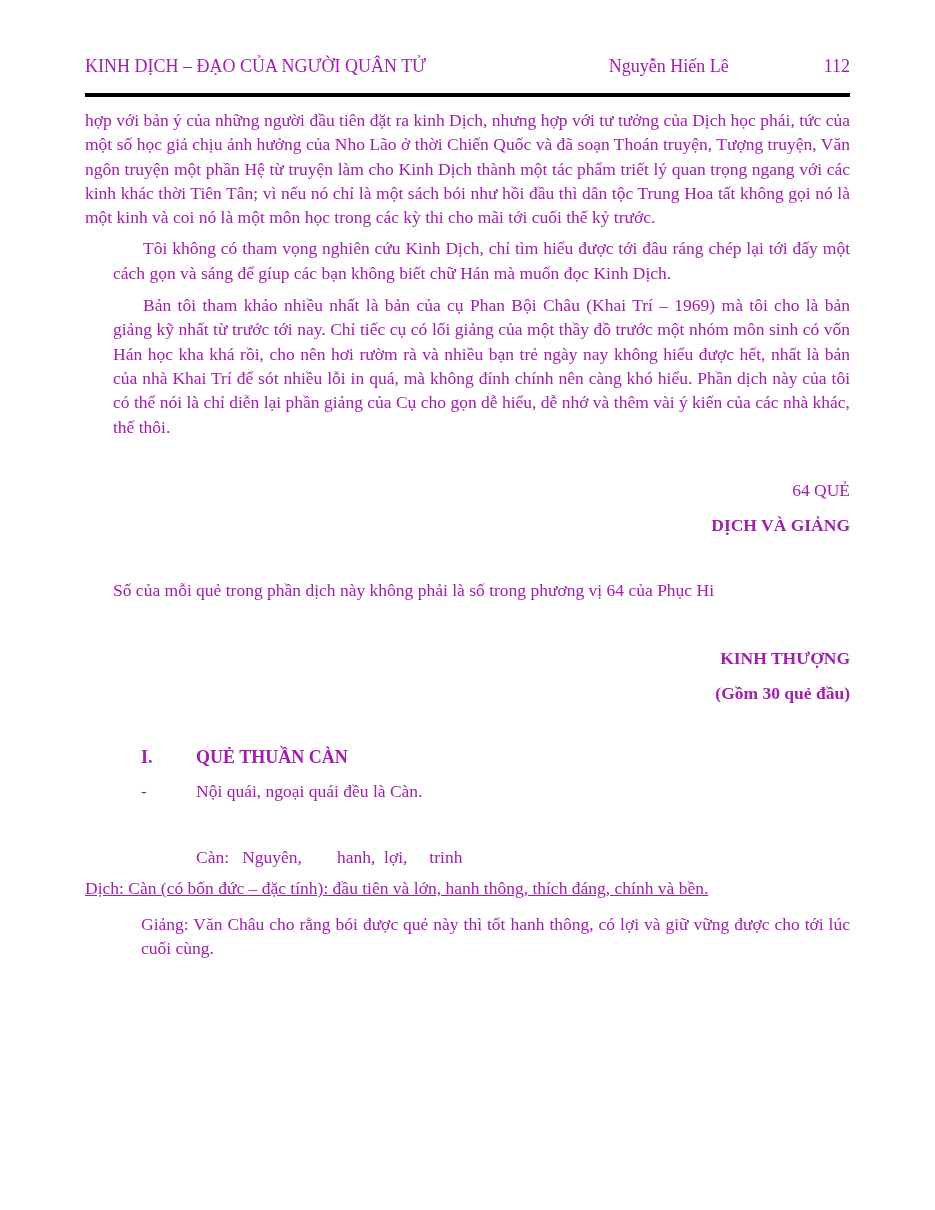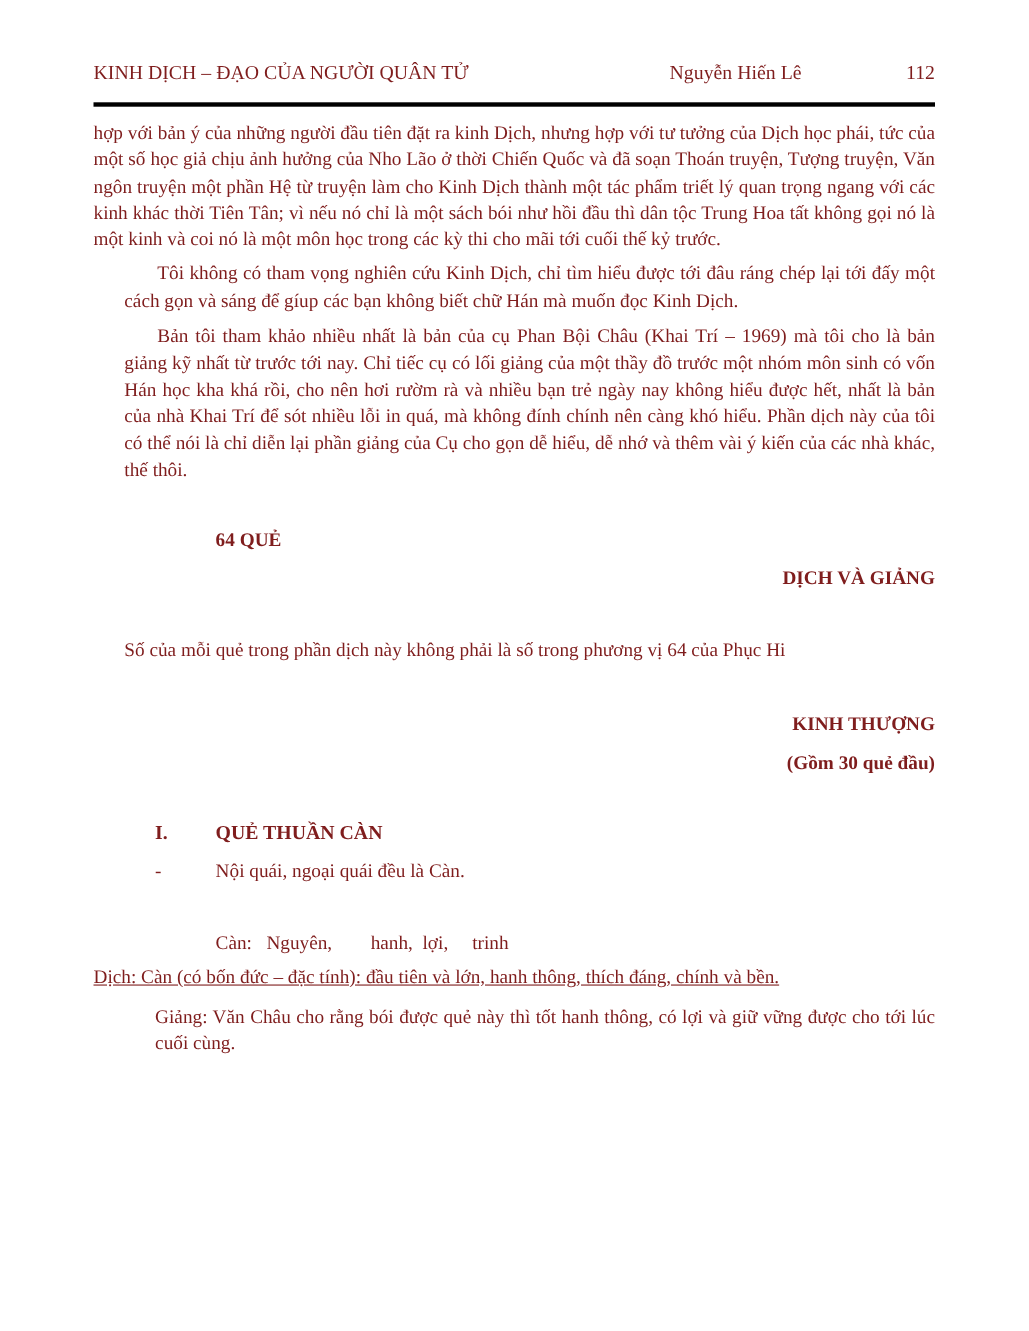--- a/index.html
+++ b/index.html
@@ -7,21 +7,21 @@
     padding: 0;
     background: #ffffff;
   }
   .page {
     position: relative;
     width: 935px;
     height: 984px;
     box-sizing: border-box;
     padding: 55px 85px 0 85px;
     background: #ffffff;
-    color: #7f1d1d;
+    color: #a21caf;
     font-family: "Liberation Serif", "DejaVu Serif", serif;
     font-size: 17.5px;
     line-height: 24.3px;
     overflow: hidden;
   }
   .header-row {
     display: flex;
     align-items: baseline;
     font-size: 18px;
     line-height: 22px;
@@ -43,21 +43,22 @@
   .par-indented {
     margin-left: 28px;
     text-indent: 30px;
     text-align: justify;
   }
   .par-2 { margin-top: 7px; }
   .par-3 { margin-top: 8px; }
   .kicker {
     margin-top: 39px;
     margin-left: 111px;
-    font-weight: bold;
+    font-weight: normal;
+    text-align: right;
   }
   .center-head {
     text-align: right;
     font-weight: bold;
   }
   .main-title { margin-top: 11px; }
   .note-line {
     margin-top: 41px;
     margin-left: 28px;
   }

